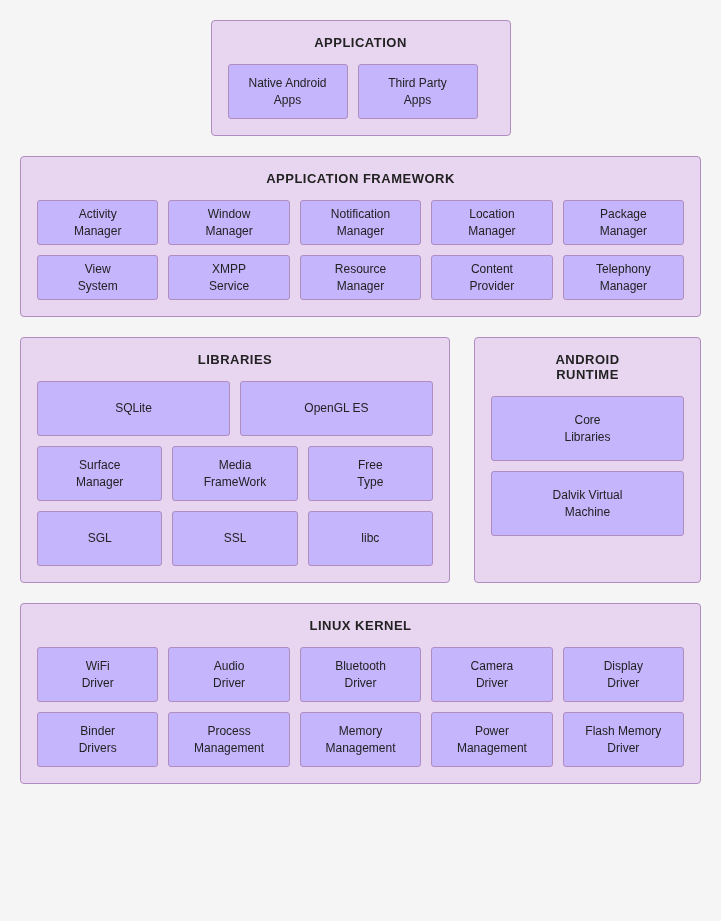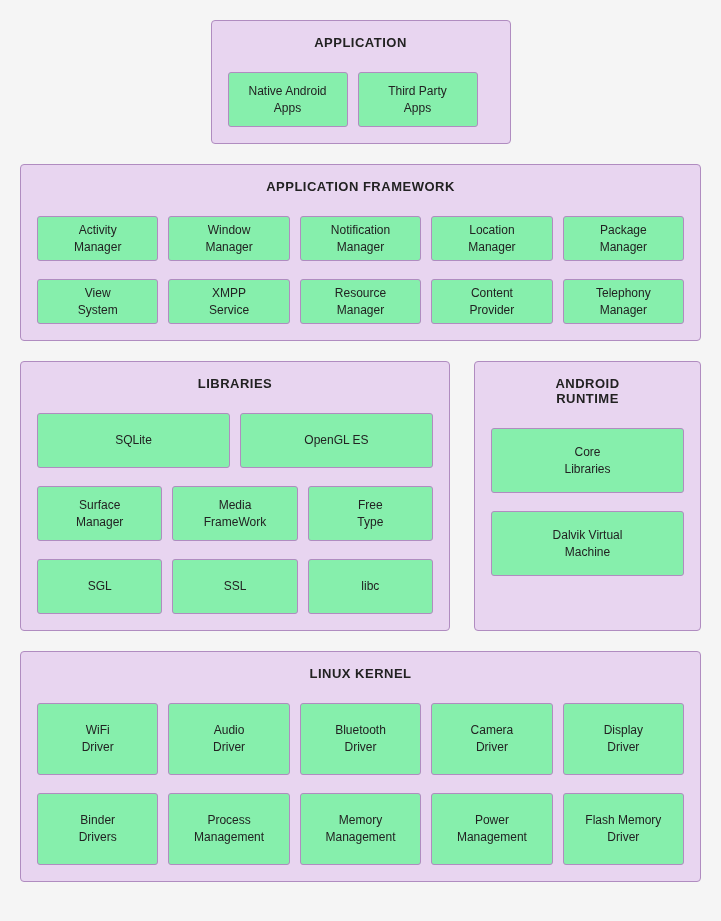--- a/index.html
+++ b/index.html
@@ -29,32 +29,31 @@
       margin-bottom: 14px;
     }
 
     .box-grid {
       display: flex;
       flex-wrap: wrap;
       gap: 10px;
     }
 
     .box {
-      background: #86efac;
+      background: #c4b5fd;
       border: 1.5px solid #b08cc0;
       border-radius: 3px;
       text-align: center;
       display: flex;
       align-items: center;
       justify-content: center;
       padding: 8px 0;
       min-width: 100px;
       font-size: 12px;
       line-height: 1.4;
-      margin-top: 8px;
     }
 
     
     #applications {
       width: 300px;
       margin: 0 auto 20px;
     }
     #applications .box {
       width: 120px;
       height: 55px;
@@ -90,21 +89,21 @@
       width: 100%;
       height: 65px;
     }
     #androidruntime .box-grid {
       flex-direction: row;
     }
 
     
     #linuxkernel .box {
       flex: 1 1 calc(20% - 10px);
-      height: 72px;
+      height: 55px;
     }
   </style>
 </head>
 <body>
 
 <div class="section" id="applications">
   <div class="section-title">APPLICATION</div>
   <div class="box-grid">
     <div class="box">Native Android<br>Apps</div>
     <div class="box">Third Party<br>Apps</div>

